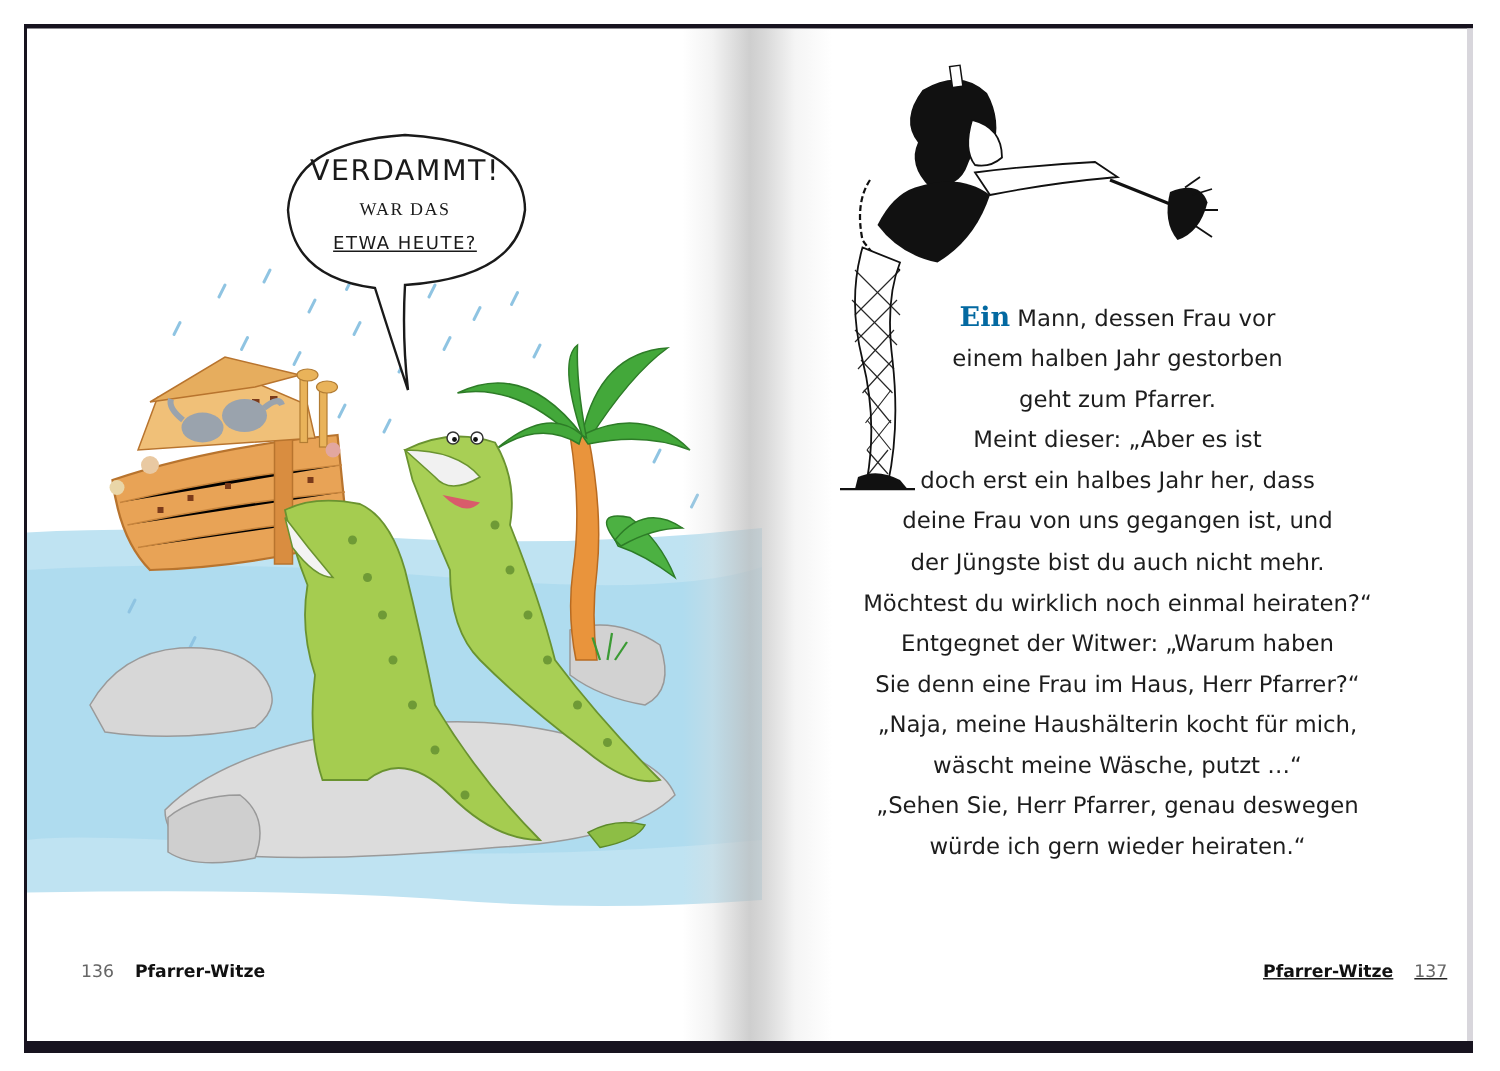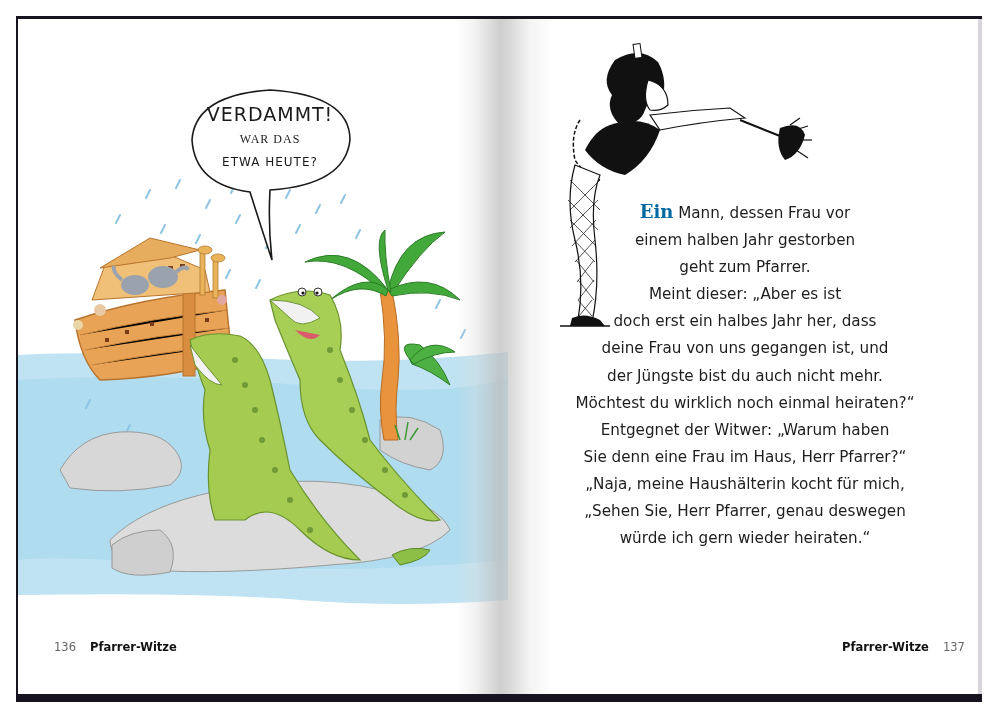--- a/index.html
+++ b/index.html
@@ -33,41 +33,41 @@
   }
   .illustration-left { position:absolute; left:0; top:0; }
   .illustration-right { position:absolute; left:0; top:0; }
 
   .bubble-text {
     position:absolute; text-align:center;
     font-family:"DejaVu Sans", sans-serif; color:#1a1a1a;
   }
   .bubble-line1 { position:absolute; left:195px; top:103px; width:150px; font-size:19px; letter-spacing:1px; font-weight:normal; }
   .bubble-line2 { position:absolute; left:195px; top:132px; width:150px; font-size:12px; letter-spacing:1px; }
-  .bubble-line3 { position:absolute; left:195px; top:155px; width:150px; font-size:12px; letter-spacing:1px; }
+  .bubble-line3 { position:absolute; left:195px; top:155px; width:150px; font-size:12px; letter-spacing:1px;text-decoration:underline; }
 
   .joke {
     position:absolute; left:545px; top:198px; width:400px;
     text-align:center; color:#1d1d1d;
     font-family:"DejaVu Sans", sans-serif; font-size:15.2px; line-height:27.1px;
   }
   .joke-line { display:block; white-space:nowrap; }
   .dropcap {
     font-family:"DejaVu Serif", serif; font-weight:bold; color:#0369a1; font-size:18px;
   }
 
   .folio {
     position:absolute; top:640px; font-size:11.5px; color:#222;
     font-family:"DejaVu Sans", sans-serif;
   }
   .folio .num { color:#666;text-align:right; }
   .folio .title { font-weight:bold; color:#111; }
   .folio-left { left:54px; }
   .folio-left .title { margin-left:14px; }
-  .folio-right { left:842px; }
+  .folio-right { left:842px;text-decoration:underline; }
   .folio-right .num { margin-left:14px; }
 </style>
 </head>
 <body>
 
 <div class="book-shadow"></div>
 
 <div class="page page-left">
   <svg class="illustration-left" width="490" height="675" viewBox="18 19 490 675">
 
@@ -231,20 +231,21 @@
     <span class="joke-line">einem halben Jahr gestorben</span>
     <span class="joke-line">geht zum Pfarrer.</span>
     <span class="joke-line">Meint dieser: „Aber es ist</span>
     <span class="joke-line">doch erst ein halbes Jahr her, dass</span>
     <span class="joke-line">deine Frau von uns gegangen ist, und</span>
     <span class="joke-line">der Jüngste bist du auch nicht mehr.</span>
     <span class="joke-line">Möchtest du wirklich noch einmal heiraten?“</span>
     <span class="joke-line">Entgegnet der Witwer: „Warum haben</span>
     <span class="joke-line">Sie denn eine Frau im Haus, Herr Pfarrer?“</span>
     <span class="joke-line">„Naja, meine Haushälterin kocht für mich,</span>
+    <span class="joke-line">wäscht meine Wäsche, putzt …“</span>
     <span class="joke-line">„Sehen Sie, Herr Pfarrer, genau deswegen</span>
     <span class="joke-line">würde ich gern wieder heiraten.“</span>
   </div>
 </div>
 
 <div class="spine"></div>
 <div class="right-edge"></div>
 
 <div class="folio folio-left">
   <span class="num">136</span><span class="title">Pfarrer-Witze</span>

